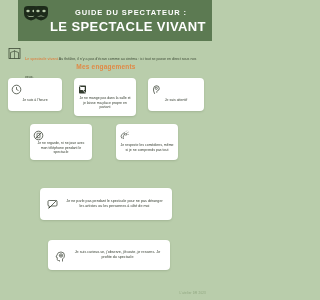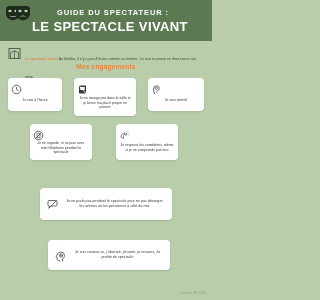--- a/index.html
+++ b/index.html
@@ -6,21 +6,21 @@
   html,body { width:212px; height:300px; }
   body {
     font-family:"Liberation Sans", sans-serif;
     background:#b9cdab;
     position:relative;
     overflow:hidden;
   }
 
   
   .header {
-    position:absolute; left:0; top:0; width:212px; height:41px;
+    position:absolute; left:18px; top:0; width:212px; height:41px;
     background:#5c7a52;
     display:flex; flex-direction:column;
     align-items:center; justify-content:center;
   }
   .masks-logo {
     position:absolute; left:5px; top:5px; width:26px; height:17px;
   }
   .title-small {
     color:#ffffff; font-size:7.5px; font-weight:bold;
     letter-spacing:0.9px; line-height:10px;

